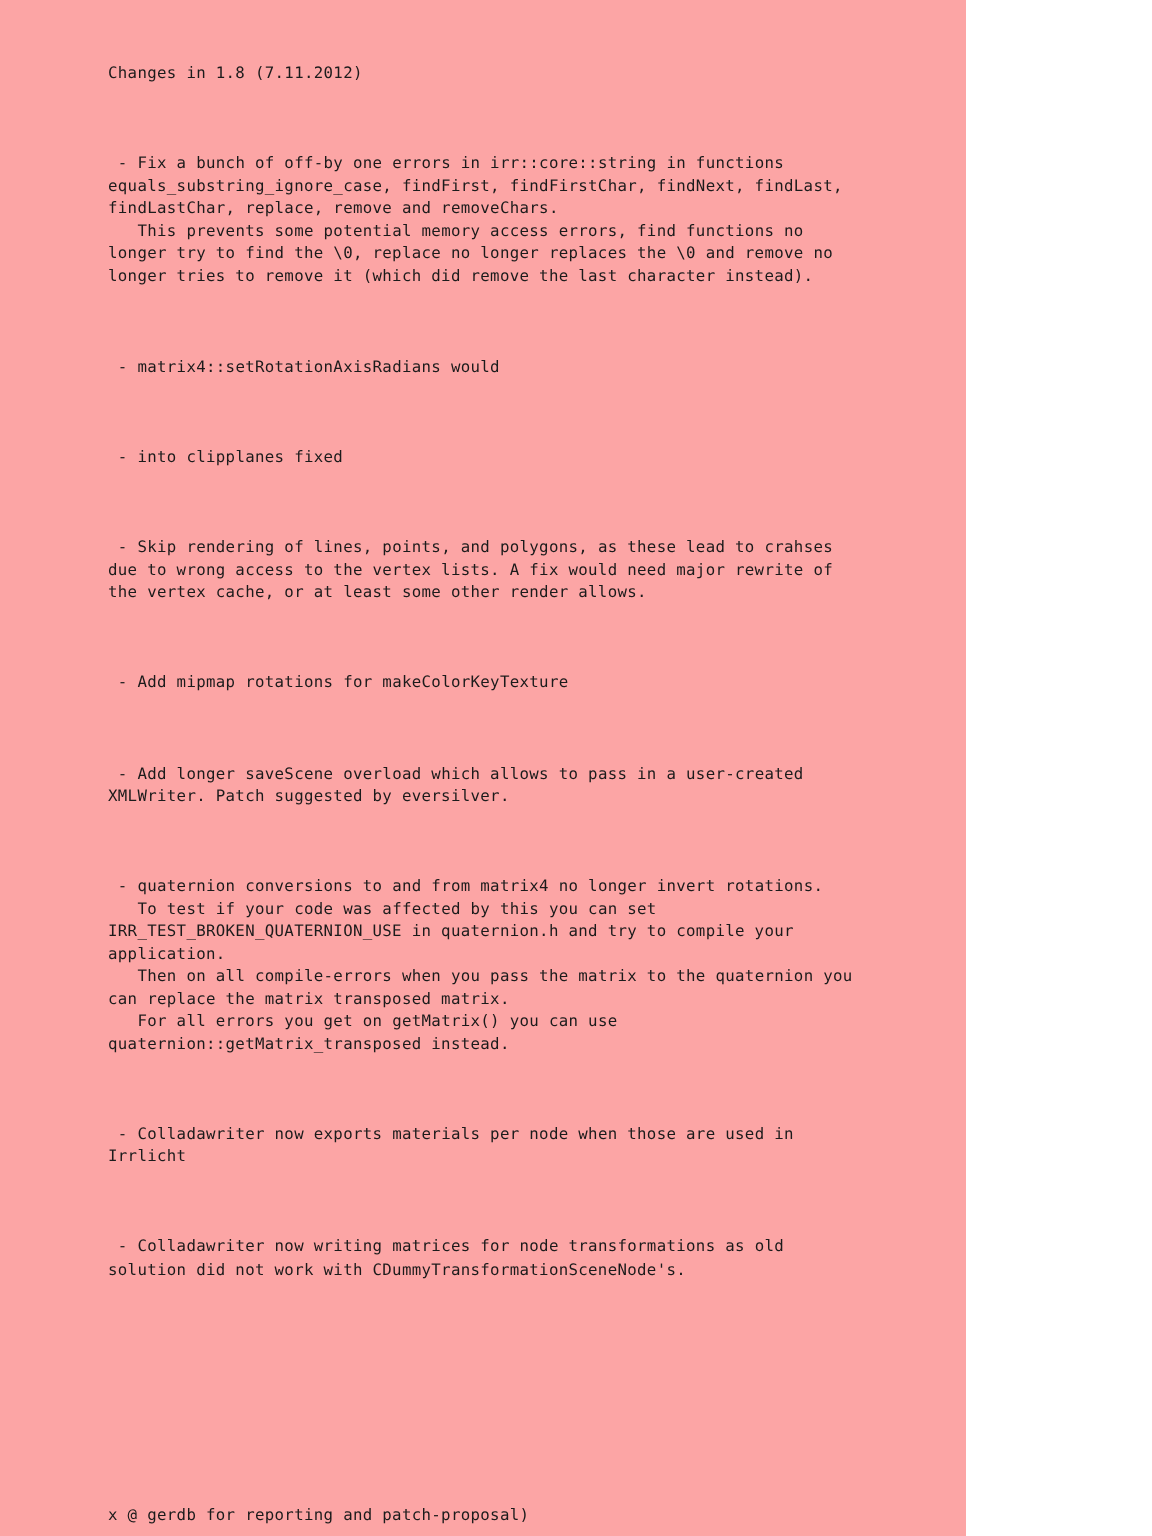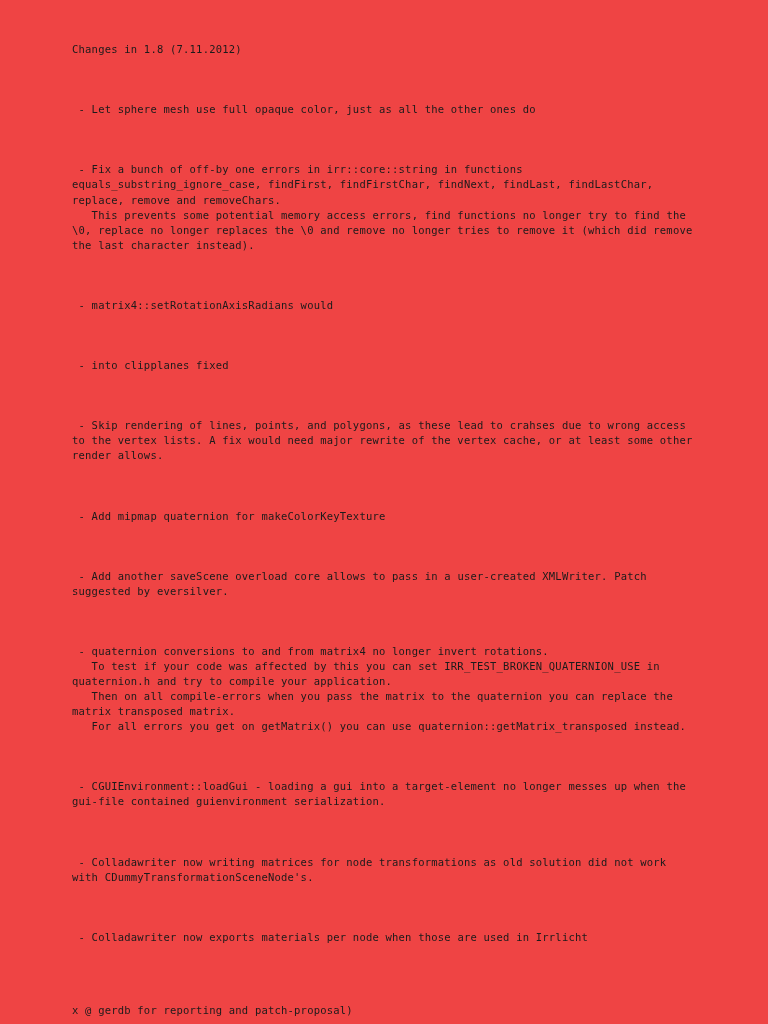--- a/index.html
+++ b/index.html
@@ -8,23 +8,23 @@
     background: #ffffff;
   }
   body {
     width: 768px;
     height: 1024px;
     overflow: hidden;
     font-family: "DejaVu Sans Mono", "Liberation Mono", monospace;
   }
   .page {
     position: relative;
-    width: 768px;
+    width: 644px;
     height: 1024px;
-    background: #ef4444;
+    background: #fca5a5;
     box-sizing: border-box;
     padding: 12px 72px 0 72px;
   }
   .doc-body {
     font-family: "DejaVu Sans Mono", "Liberation Mono", monospace;
     font-size: 10.5px;
     line-height: 15.05px;
     color: #1b1b1b;
     white-space: pre-wrap;
     word-break: break-all;
@@ -56,35 +56,33 @@
     white-space: pre;
     letter-spacing: 0.02em;
   }
 </style>
 </head>
 <body>
 
 <div class="page">
   <div class="doc-body">
     <p class="heading">Changes in 1.8 (7.11.2012)</p>
-    <p class="entry"> - Let sphere mesh use full opaque color, just as all the other ones do</p>
     <p class="entry"> - Fix a bunch of off-by one errors in irr::core::string in functions equals_substring_ignore_case, findFirst, findFirstChar, findNext, findLast, findLastChar, replace, remove and removeChars.
    This prevents some potential memory access errors, find functions no longer try to find the \0, replace no longer replaces the \0 and remove no longer tries to remove it (which did remove the last character instead).</p>
     <p class="entry"> - matrix4::setRotationAxisRadians would</p>
     <p class="entry"> - into clipplanes fixed</p>
     <p class="entry"> - Skip rendering of lines, points, and polygons, as these lead to crahses due to wrong access to the vertex lists. A fix would need major rewrite of the vertex cache, or at least some other render allows.</p>
-    <p class="entry"> - Add mipmap quaternion for makeColorKeyTexture</p>
-    <p class="entry"> - Add another saveScene overload core allows to pass in a user-created XMLWriter. Patch suggested by eversilver.</p>
+    <p class="entry"> - Add mipmap rotations for makeColorKeyTexture</p>
+    <p class="entry"> - Add longer saveScene overload which allows to pass in a user-created XMLWriter. Patch suggested by eversilver.</p>
     <p class="entry"> - quaternion conversions to and from matrix4 no longer invert rotations.
    To test if your code was affected by this you can set IRR_TEST_BROKEN_QUATERNION_USE in quaternion.h and try to compile your application.
    Then on all compile-errors when you pass the matrix to the quaternion you can replace the matrix transposed matrix.
    For all errors you get on getMatrix() you can use quaternion::getMatrix_transposed instead.</p>
-    <p class="entry"> - CGUIEnvironment::loadGui - loading a gui into a target-element no longer messes up when the gui-file contained guienvironment serialization.</p>
+    <p class="entry"> - Colladawriter now exports materials per node when those are used in Irrlicht</p>
     <p class="entry"> - Colladawriter now writing matrices for node transformations as old solution did not work with CDummyTransformationSceneNode's.</p>
-    <p class="entry"> - Colladawriter now exports materials per node when those are used in Irrlicht</p>
     
     
     
     
     
     
   </div>
   <div class="footer-line">x @ gerdb for reporting and patch-proposal)</div>
 </div>
 

